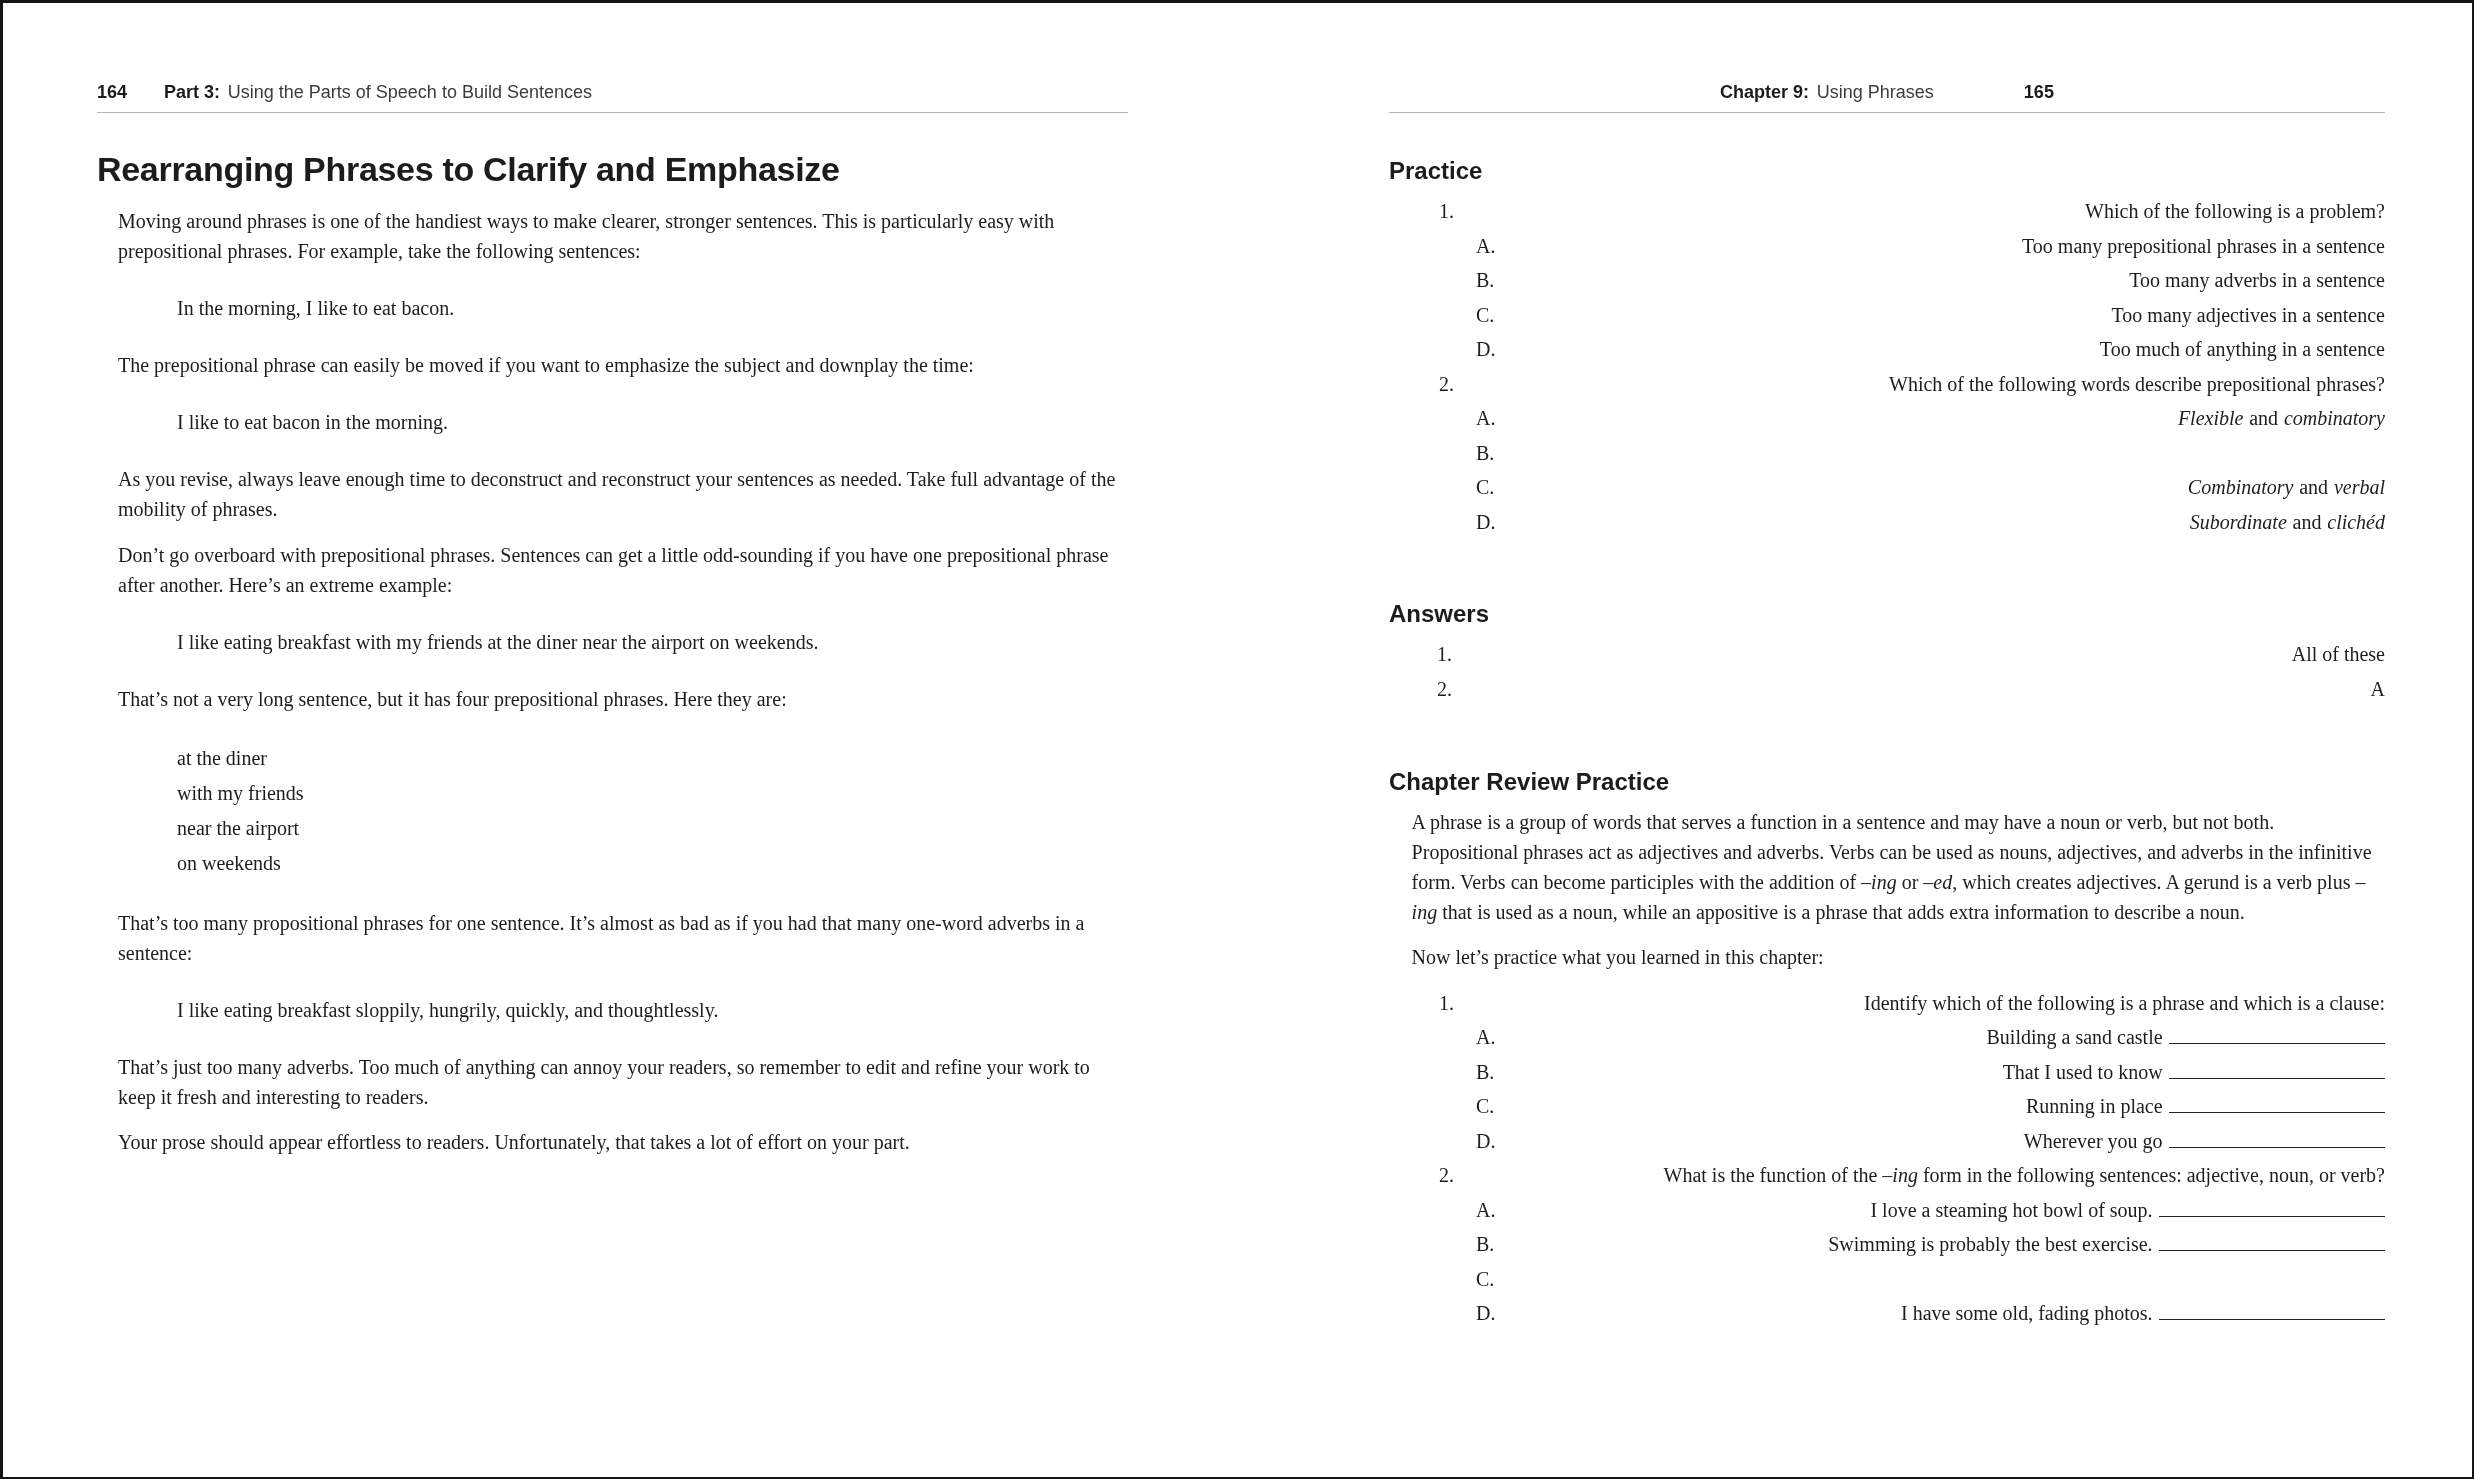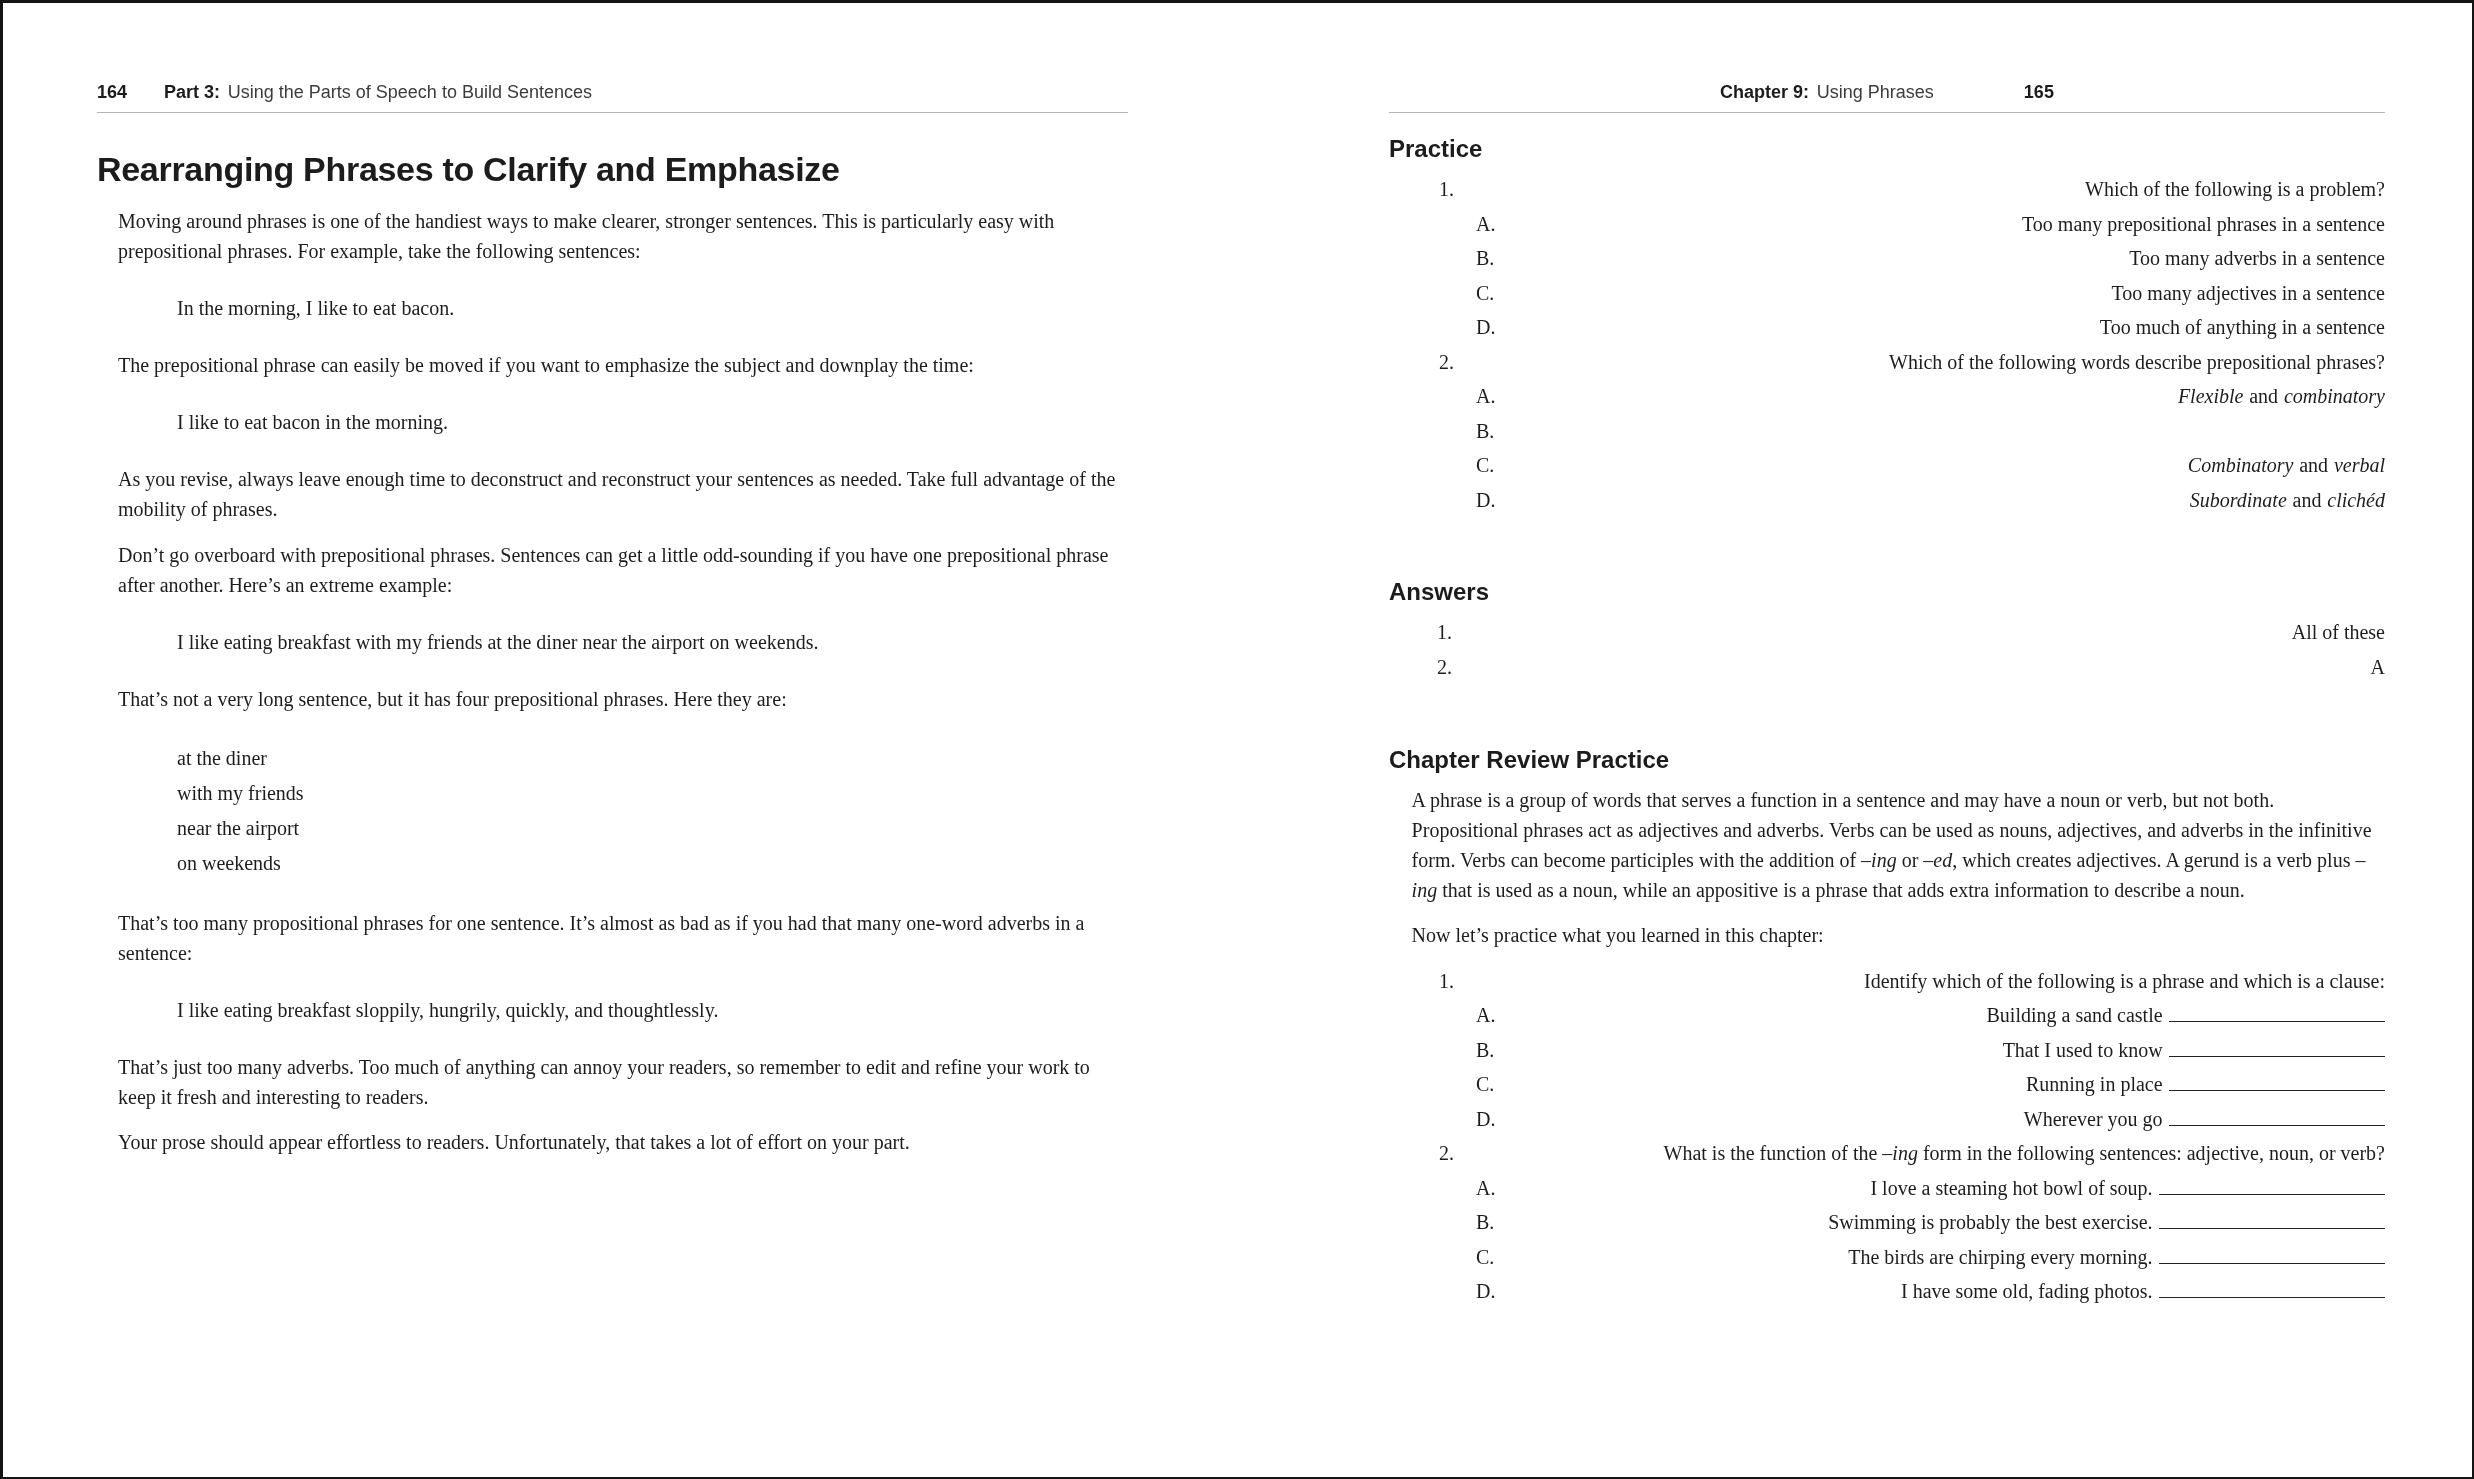--- a/index.html
+++ b/index.html
@@ -49,21 +49,21 @@
   .body-text p.para { margin: 0 0 15.5px 21px; }
   .body-text .example { margin: 27px 0 27px 80px; }
   .body-text .phrase-list { margin: 27px 0 27px 80px; line-height: 35px; }
 
   
   .sec-heading {
     font-family: "Liberation Sans", sans-serif;
     font-size: 24px; line-height: 30px; font-weight: 700;
     color: #1c1c1c; margin: 0 0 10.3px 0;
   }
-  .sec-heading.first { margin-top: 21px; }
+  .sec-heading.first { margin-top: 43px; }
   .sec-heading.answers-h { margin-top: 62px; }
   .sec-heading.review-h { margin-top: 63px; }
 
   .rp-text { font-size: 20px; line-height: 30px; }
   .rp-text p.para { margin: 0 0 15.5px 22.6px; }
 
   .qrow, .optrow, .arow { display: flex; line-height: 30px; margin-bottom: 4.5px; }
   .qrow .qnum   { margin-left: 50px;  width: 35px; flex: 0 0 auto; }
   .optrow .optletter { margin-left: 87px; width: 39px; flex: 0 0 auto; }
   .arow .anum   { margin-left: 48px;  width: 35px; flex: 0 0 auto; }
@@ -213,21 +213,20 @@
     <div class="optrow">
       <span class="optletter">A.</span>
       <span class="opttext"><span>I love a steaming hot bowl of soup.</span><span class="blank wide"></span></span>
     </div>
     <div class="optrow">
       <span class="optletter">B.</span>
       <span class="opttext"><span>Swimming is probably the best exercise.</span><span class="blank wide"></span></span>
     </div>
     <div class="optrow">
       <span class="optletter">C.</span>
-      <span class="opttext"><span>The birds are chirping every morning.</span><span class="blank wide"></span></span>
     </div>
     <div class="optrow">
       <span class="optletter">D.</span>
       <span class="opttext"><span>I have some old, fading photos.</span><span class="blank wide"></span></span>
     </div>
 
   </div>
 </div>
 
 

